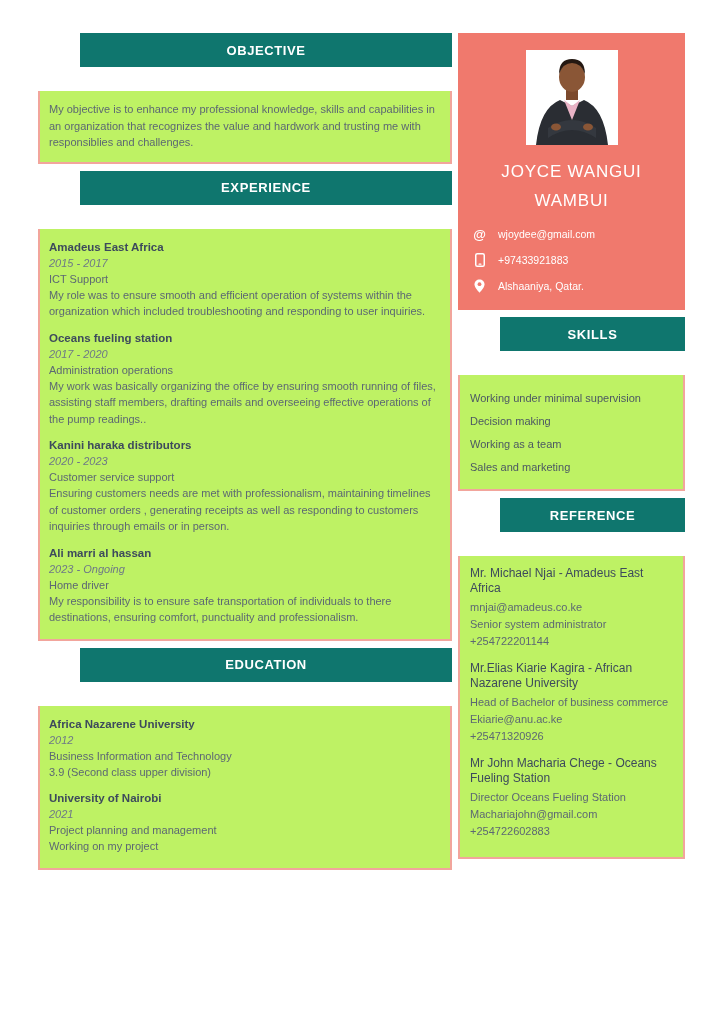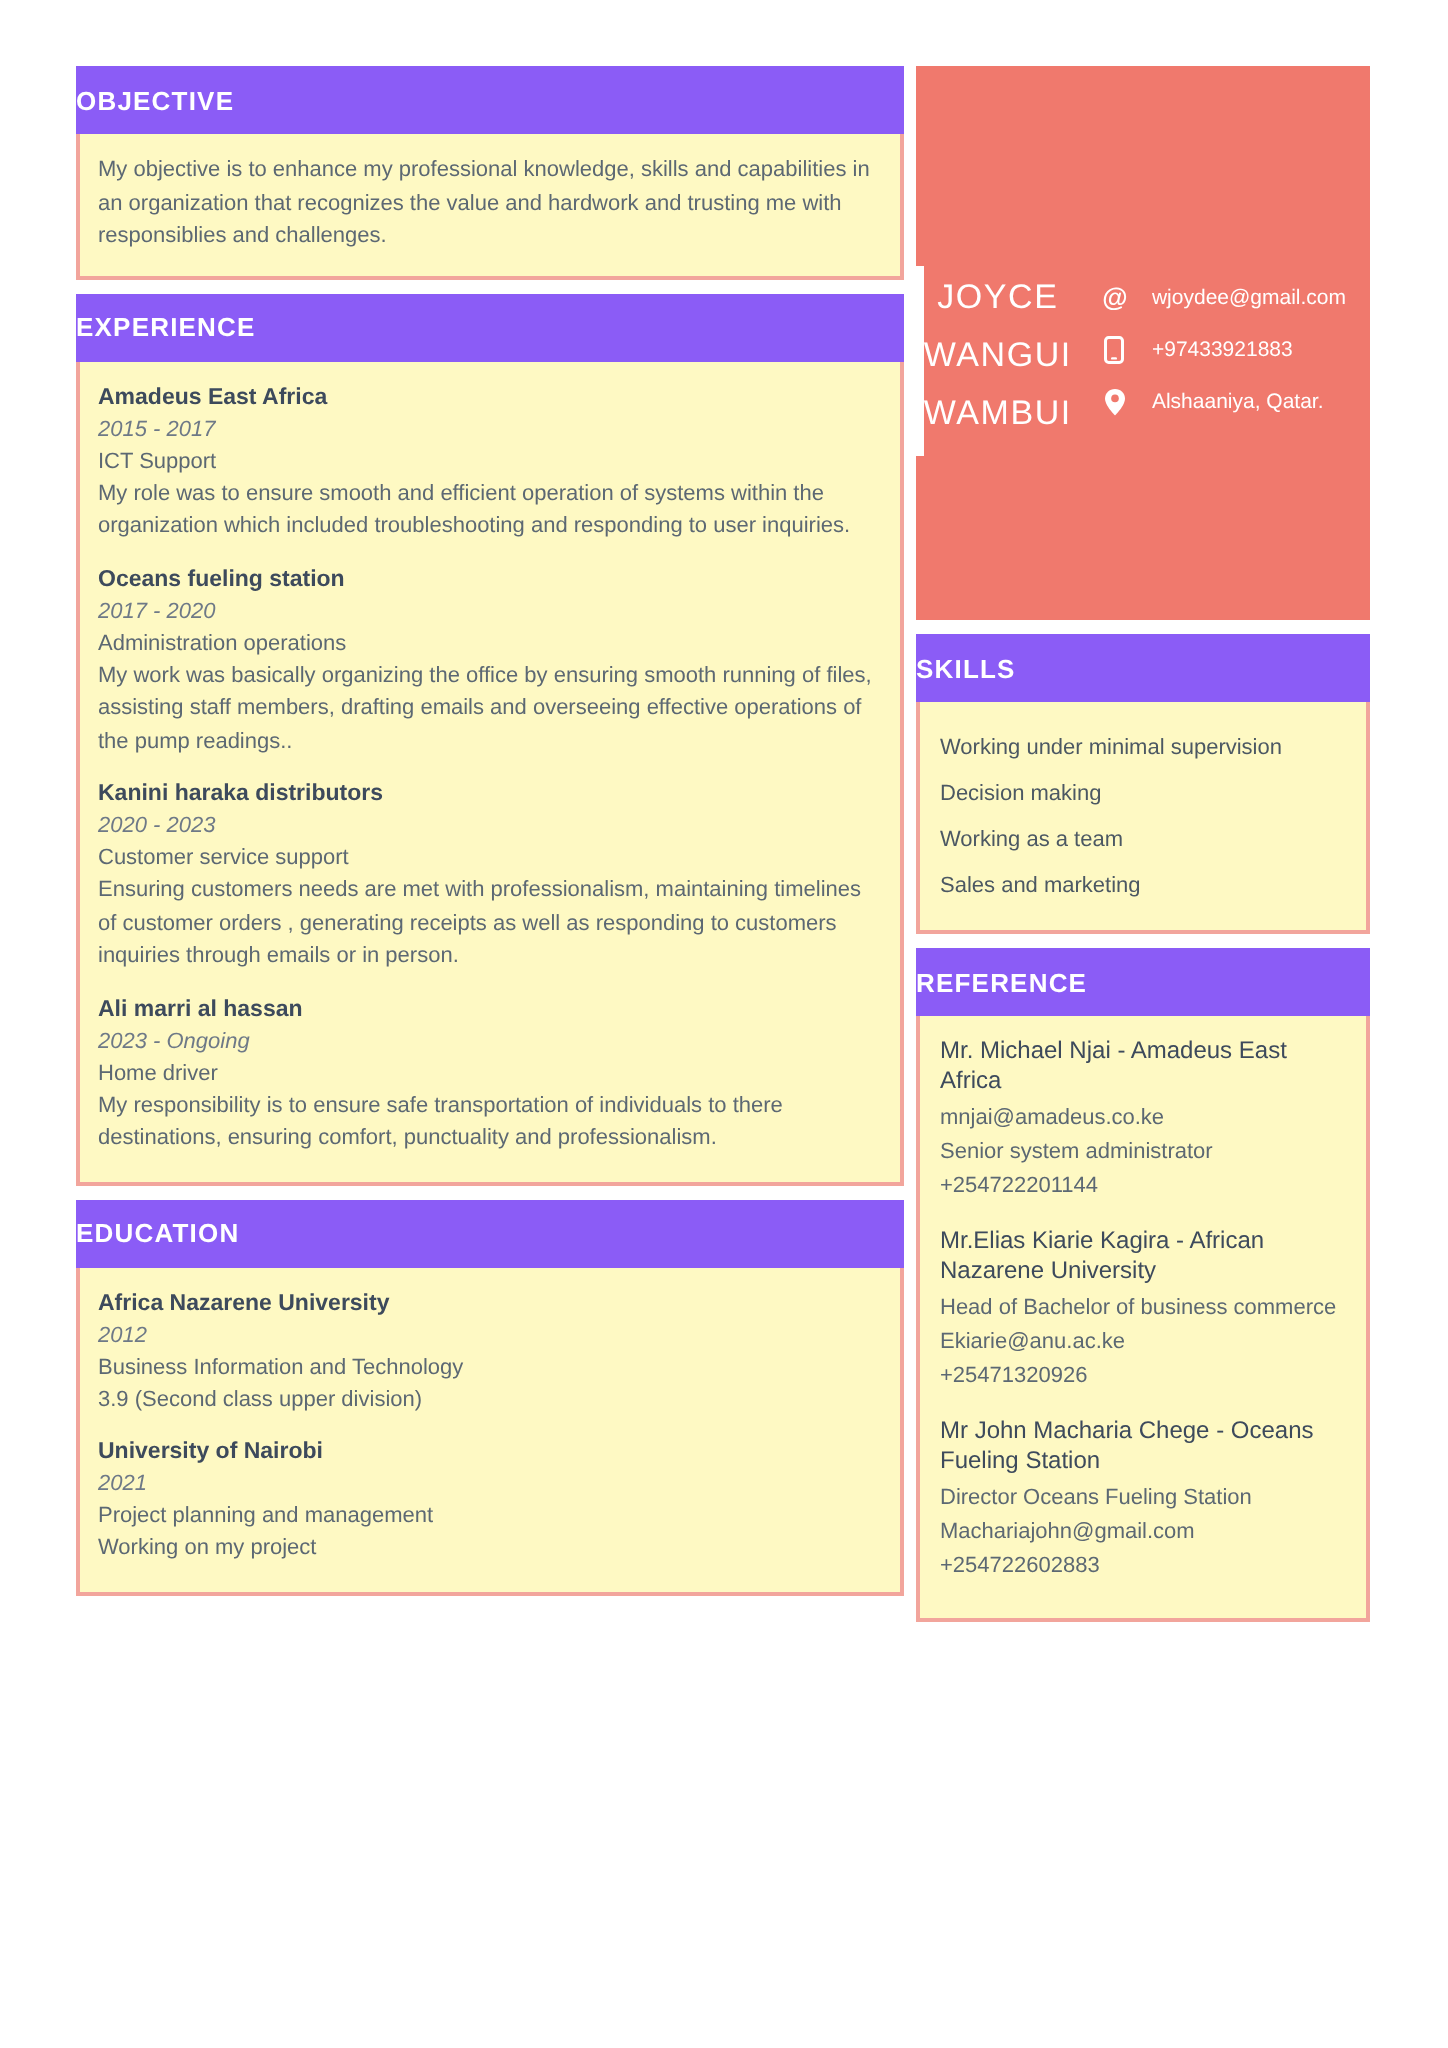--- a/index.html
+++ b/index.html
@@ -4,39 +4,39 @@
 <style>
   * { margin:0; padding:0; box-sizing:border-box; }
   html,body { width:724px; height:1024px; background:#ffffff; }
   body { font-family:"Liberation Sans", sans-serif; color:#5c6873; }
   .page { width:724px; height:1024px; padding:33px 39px 0 38px; display:flex; gap:6px; }
   .col-left { width:414px; flex:0 0 414px; }
   .col-right { width:227px; flex:0 0 227px; }
 
   section { margin-bottom:7px; }
   .sec-header {
-    background:#8b5cf6; color:#ffffff; height:34px;
-    display:flex; align-items:center; 
-    font-size:13px; font-weight:bold; letter-spacing:.6px;
+    background:#0f766e; color:#ffffff; height:34px;
+    display:flex; align-items:center; justify-content:center;
+    font-size:13px; font-weight:bold; letter-spacing:.6px;margin-left:42px;
   }
   .sec-body {
-    background:#fef9c3; border:2px solid #f2a59c; border-top:none;
-    padding:10px 9px 11px 9px; font-size:11px; line-height:16.5px;
+    background:#bef264; border:2px solid #f2a59c; border-top:none;
+    padding:10px 9px 11px 9px; font-size:11px; line-height:16.5px;margin-top:24px;
   }
 
   
   .entry { margin-bottom:10px; }
   .entry:last-child { margin-bottom:2px; }
   .entry-company { font-weight:bold; color:#3d4a5c; font-size:11.5px; line-height:16px; }
   .entry-dates { font-style:italic; color:#6e7987; line-height:16px; }
   .entry-role { color:#5c6873; line-height:16px; }
   .entry-desc { color:#5c6873; line-height:16.5px; }
 
   
-  .profile { background:#f0796d; height:277px; display:flex; flex-direction:row; align-items:center; }
+  .profile { background:#f0796d; height:277px; display:flex; flex-direction:column; align-items:center; }
   .photo { width:92px; height:95px; margin-top:17px; background:#ffffff; overflow:hidden; }
   .person-name { margin-top:12px; color:#ffffff; font-size:17px; line-height:29px; letter-spacing:.8px; text-align:center; }
   .contacts { width:100%; padding:6px 12px 0 14px; }
   .contact-row { display:flex; align-items:center; gap:11px; height:26px; color:#ffffff; font-size:10.5px; }
   .contact-icon { width:15px; display:flex; justify-content:center; align-items:center; flex:0 0 15px; }
   .at-glyph { font-size:13px; font-weight:bold; color:#ffffff; }
 
   
   .skills-body { padding:12px 10px 10px 10px; }
   .skills-body ul { list-style:none; }

